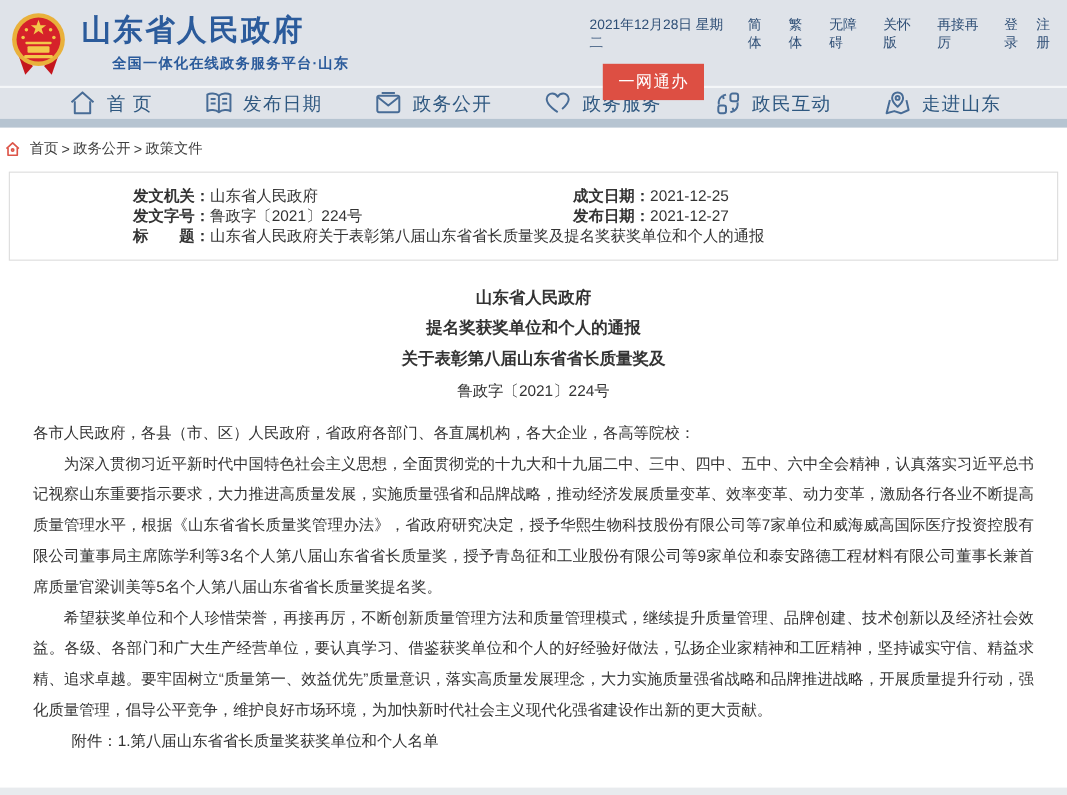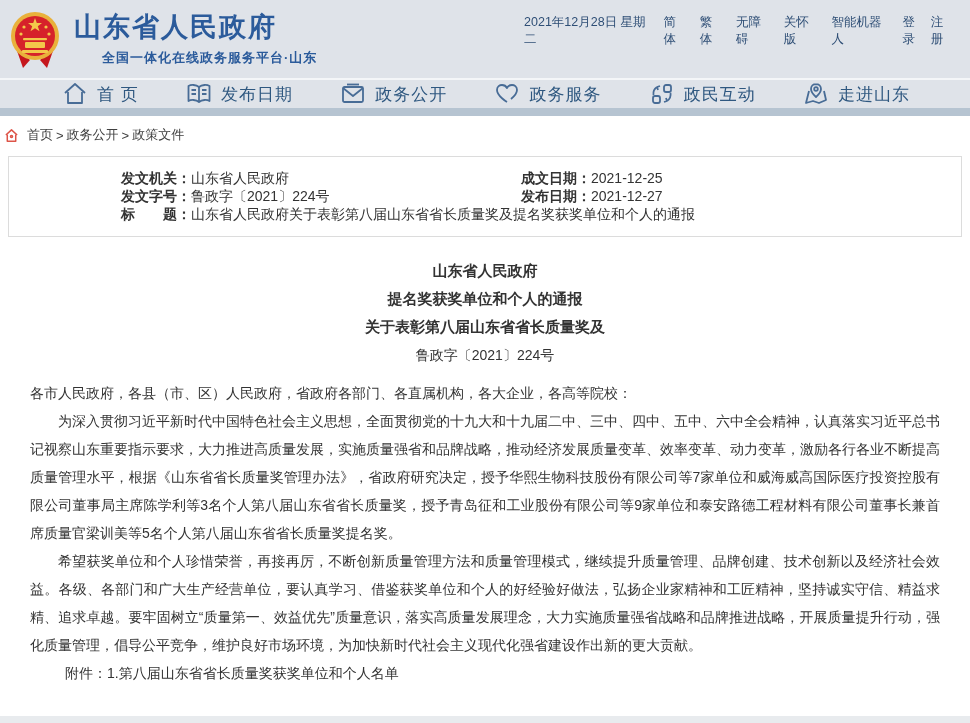--- a/index.html
+++ b/index.html
@@ -6,21 +6,21 @@
   html,body { background:#e8ebee; }
   body { font-family:"Liberation Sans","DejaVu Sans",sans-serif; }
   .page { position:relative; width:970px; height:723px; margin:0 auto; background:#ffffff; overflow:hidden; }
 
   
   .hdr { height:80px; background:#dfe3e9; border-bottom:2px solid #f4f6f8; position:relative; }
   .hdr-left { position:absolute; left:10px; top:10px; display:flex; align-items:center; }
   .emblem { width:50px; height:60px; margin-right:14px; }
   .brand-title { color:#2b5b9b; font-size:27px; font-weight:bold; letter-spacing:2px; line-height:1.1; }
   .brand-sub { color:#2b5b9b; font-size:13px; font-weight:bold; letter-spacing:1px; margin-top:6px;margin-left:28px; }
-  .hdr-right { position:absolute; right:16px; top:14px; width:430px; }
+  .hdr-right { position:absolute; right:4px; top:14px; width:430px; }
   .toplinks { display:flex; justify-content:flex-end; align-items:center; gap:13px; font-size:12.5px; color:#2f4f76; }
   .toplinks .dt { margin-right:2px; }
   .toplinks a { color:#2f4f76; text-decoration:none; cursor:pointer; }
   .toplinks .tight { margin-left:-8px; }
   .searchrow { display:flex; align-items:flex-end; margin-top:10px; }
   .search-input { flex:1; border:none; outline:none; background:transparent; border-bottom:1px solid #c7ccd4; font-size:14px; color:#333; padding:6px 4px 8px; }
   .search-input::placeholder { color:#a9adb5; }
   .portal-btn { margin-left:12px; border:none; cursor:pointer; background:#dd4f43; color:#fff; font-size:15px; padding:7px 14px; font-family:inherit; letter-spacing:1px; }
 
   
@@ -78,25 +78,26 @@
       </div>
     </div>
 
     <div class="hdr-right">
       <div class="toplinks">
         <span class="dt">2021年12月28日 星期二</span>
         <a>简体</a>
         <a>繁体</a>
         <a>无障碍</a>
         <a>关怀版</a>
-        <a>智能机器人</a>
+        <a>再接再厉</a>
         <a>登录</a>
         <a class="tight">注册</a>
       </div>
       <div class="searchrow">
+        <button class="portal-btn">一网通办</button>
       </div>
     </div>
   </div>
 
   <div class="nav">
     <a class="nav-item">
       <svg width="26" height="26" viewBox="0 0 26 26" fill="none" stroke="#486c96" stroke-width="1.8" stroke-linejoin="round">
         <path d="M3 12 L13 3 L23 12"></path>
           <path d="M6 11 V22 H20 V11"></path>
       </svg>

